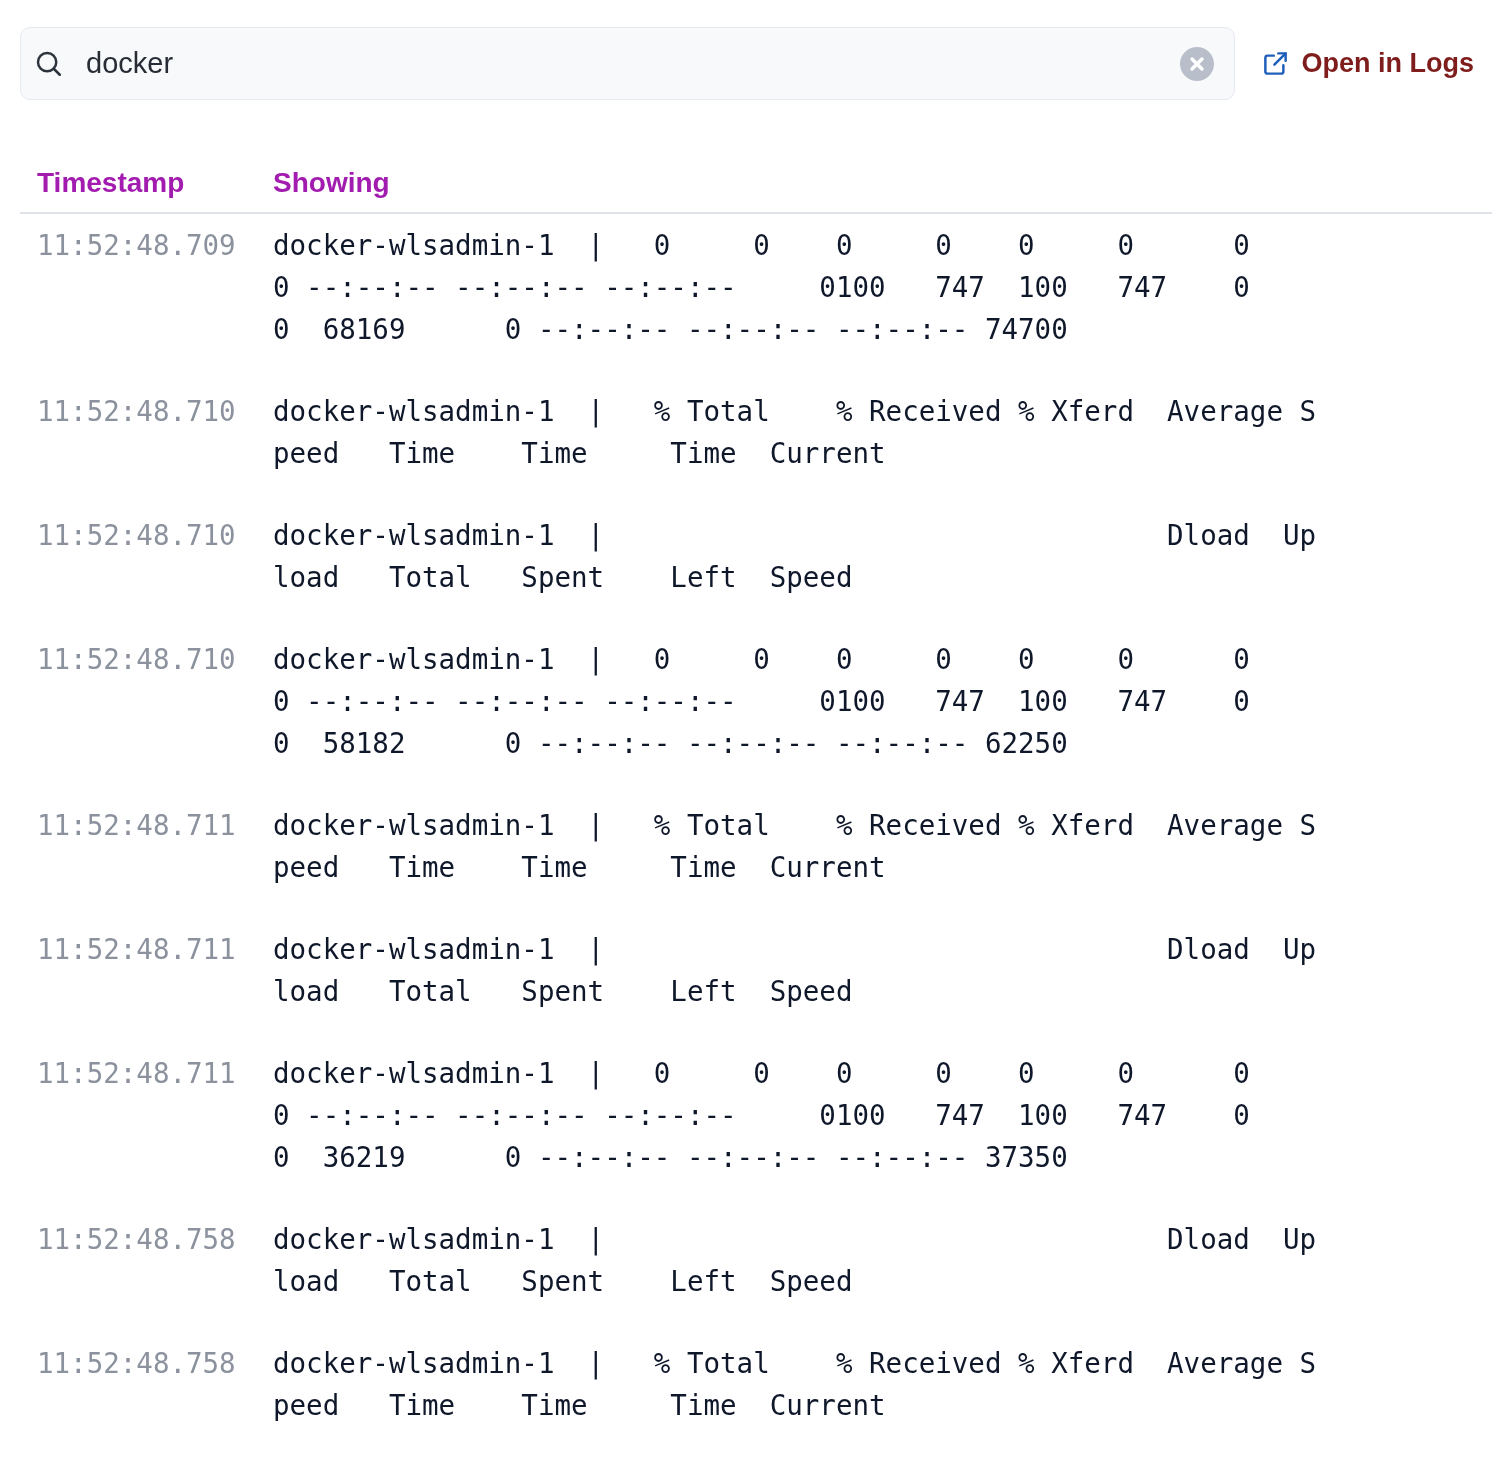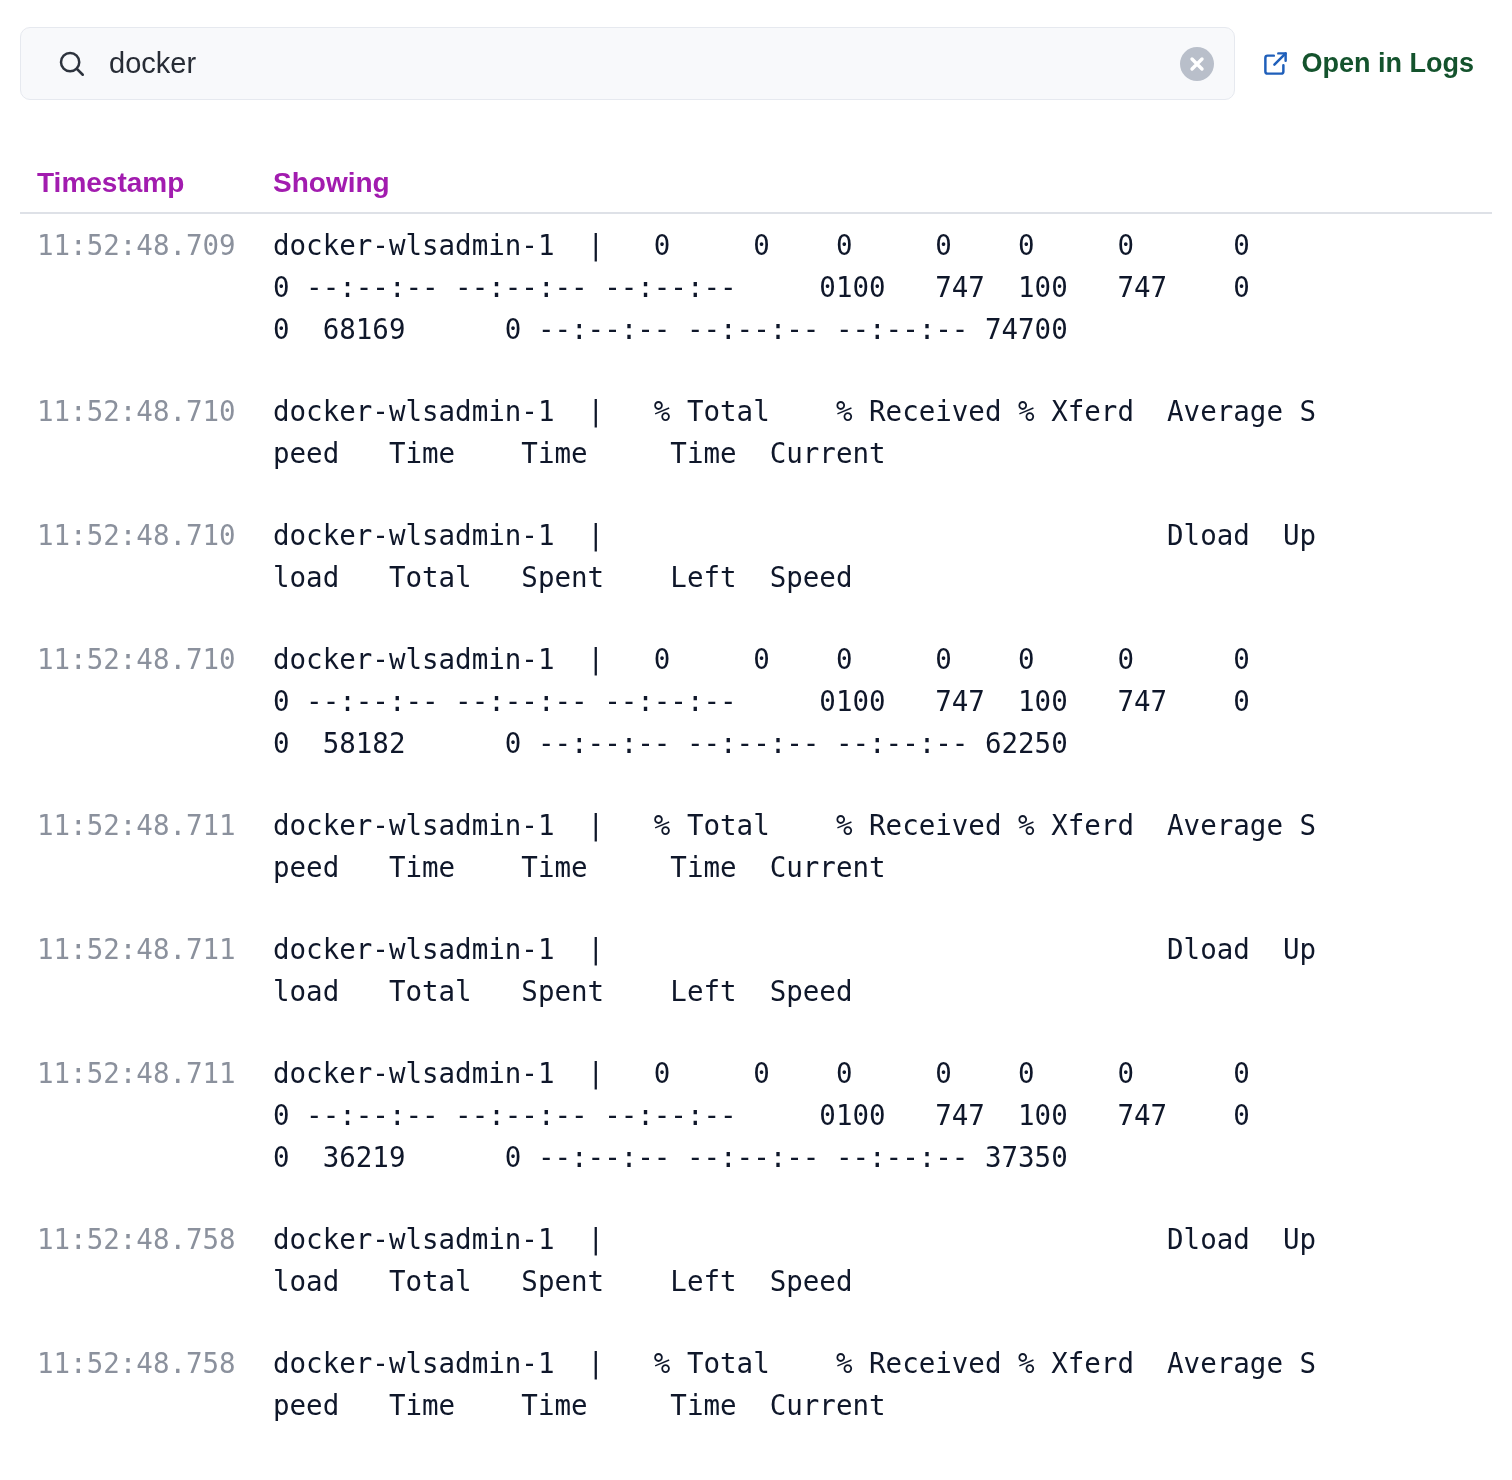--- a/index.html
+++ b/index.html
@@ -11,36 +11,36 @@
   .page { padding:0 20px; }
 
   
   .toolbar { display:flex; align-items:center; gap:27px; padding-top:27px; }
   .search-box {
     flex:1; height:73px;
     background:#f8f9fb;
     border:1.5px solid #e6e9ef;
     border-radius:10px;
     display:flex; align-items:center;
-    padding:0 20px 0 36px;
+    padding:0 20px 0 13px;
   }
   .search-box input {
     flex:1; border:none; outline:none; background:transparent;
     font-family:"Liberation Sans", sans-serif;
     font-size:29px; color:#272c35;
     margin-left:22px; padding:0; min-width:0;
   }
   .clear-btn {
     width:34px; height:34px; border:none; border-radius:50%;
     background:transparent; padding:0; cursor:pointer;
     display:flex; align-items:center; justify-content:center; flex:0 0 auto;
   }
   .open-logs {
     display:flex; align-items:center; gap:13px; white-space:nowrap;
-    color:#14532d; font-size:27px; font-weight:700;
+    color:#7f1d1d; font-size:27px; font-weight:700;
     text-decoration:none; cursor:pointer; padding-right:18px;
   }
 
   
   table { width:100%; border-collapse:collapse; margin-top:44px; }
   thead th {
     text-align:left; font-size:28px; font-weight:700; color:#a21caf;
     padding:22px 0 12px 0; border-bottom:2px solid #dee1e7; line-height:34px;
   }
   th.col-ts { width:253px; padding-left:17px; }

